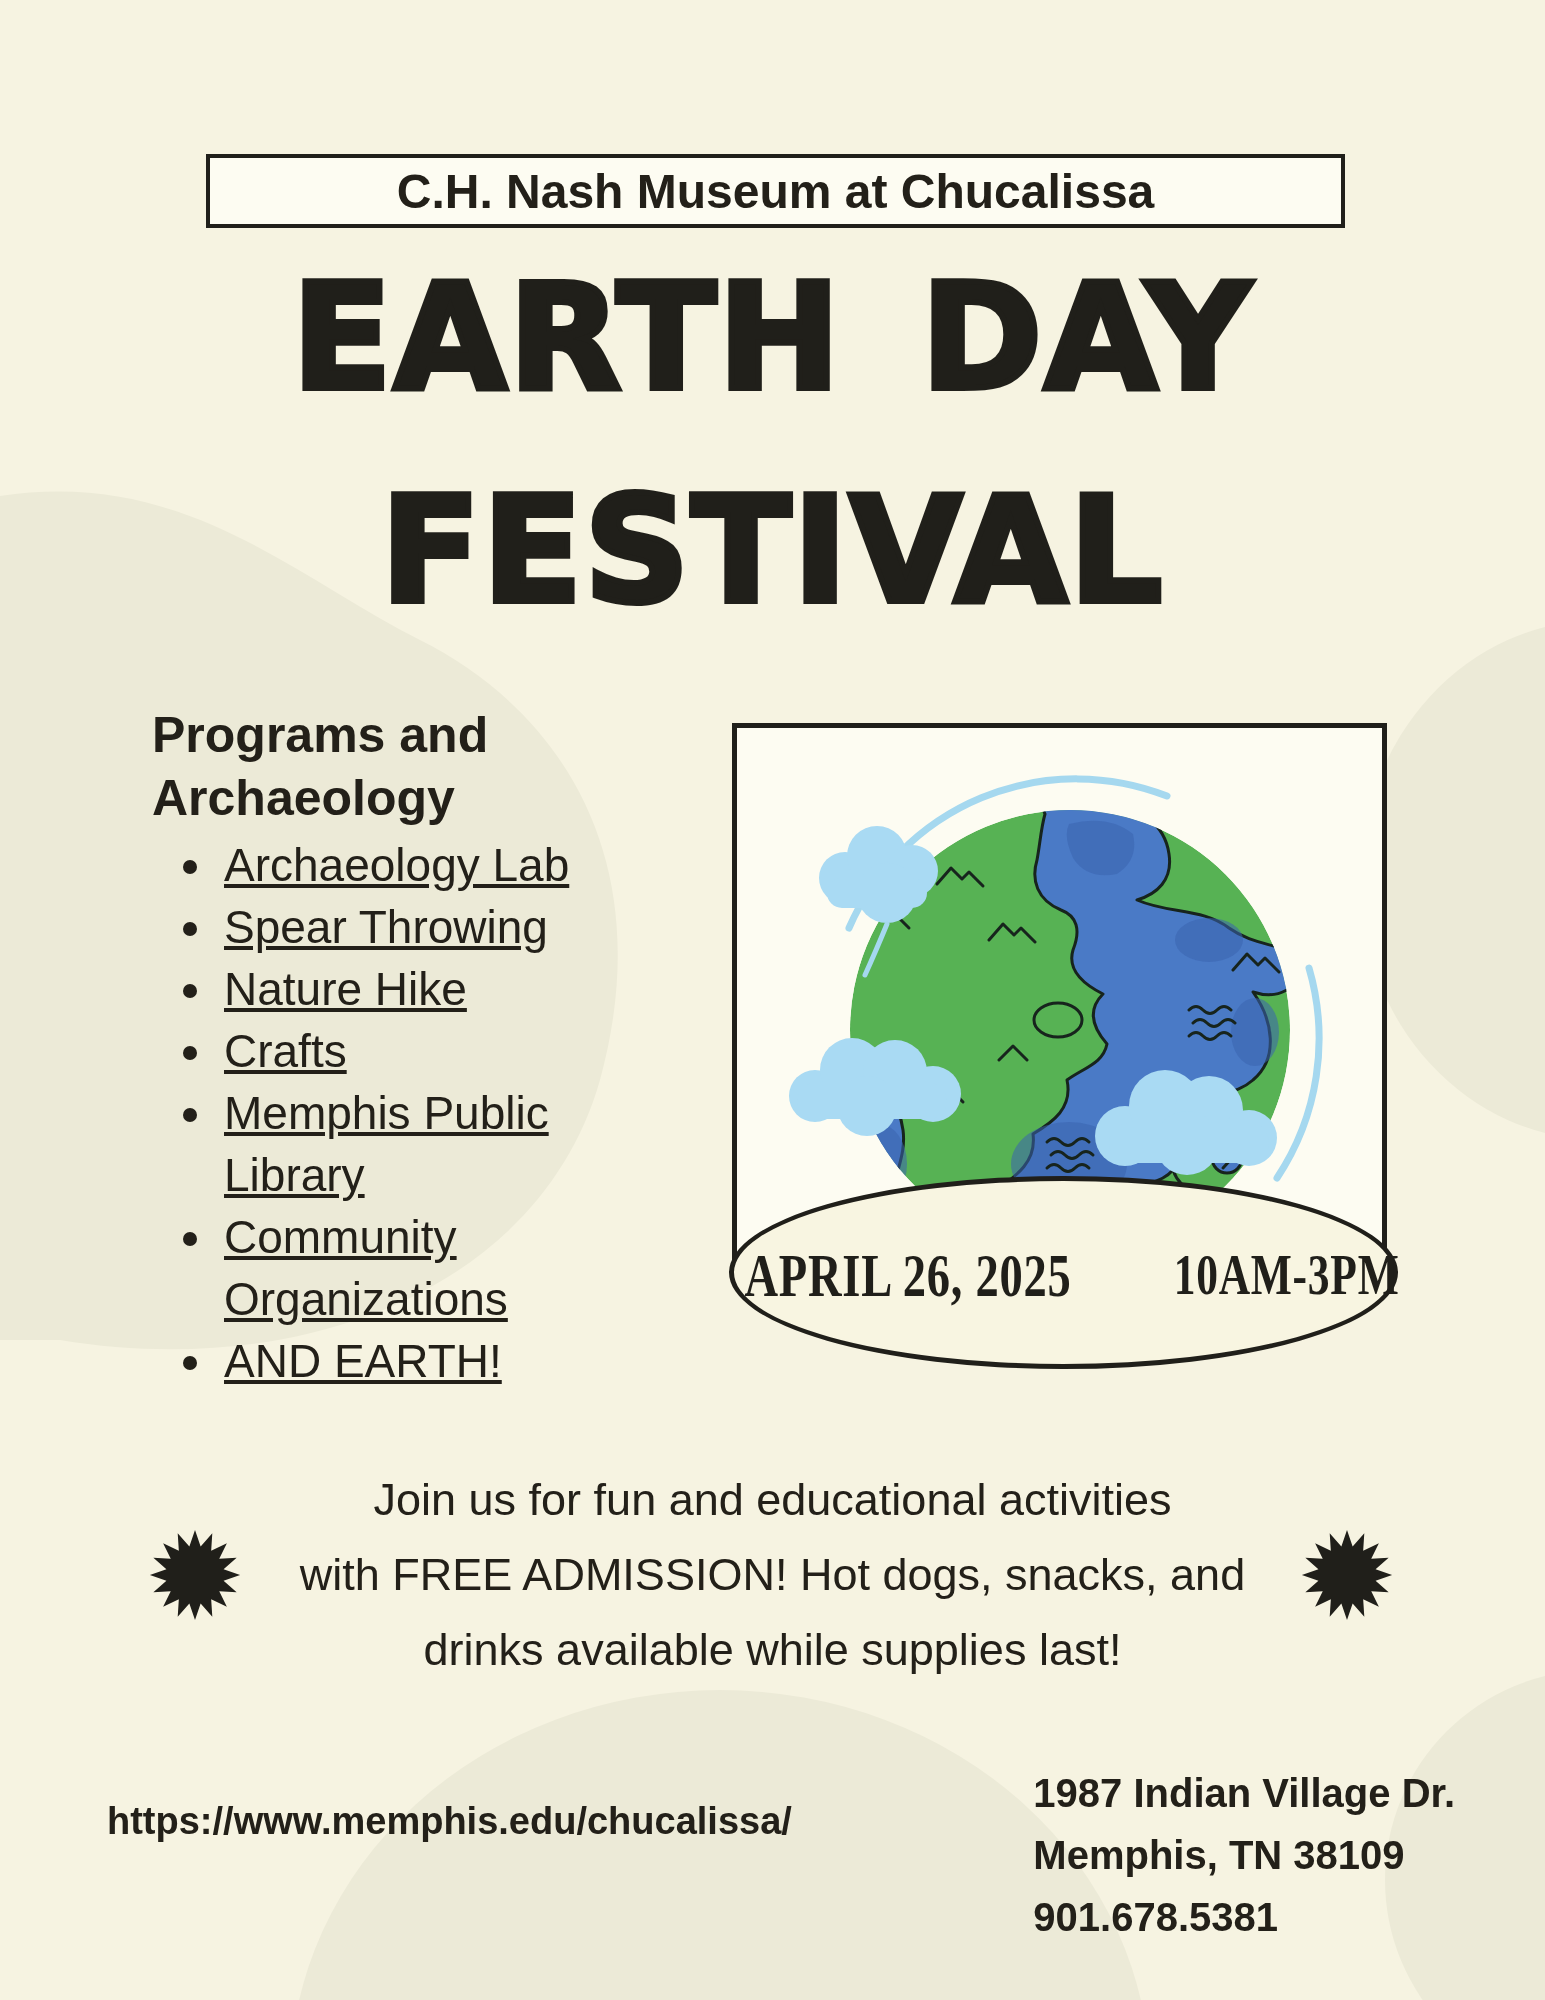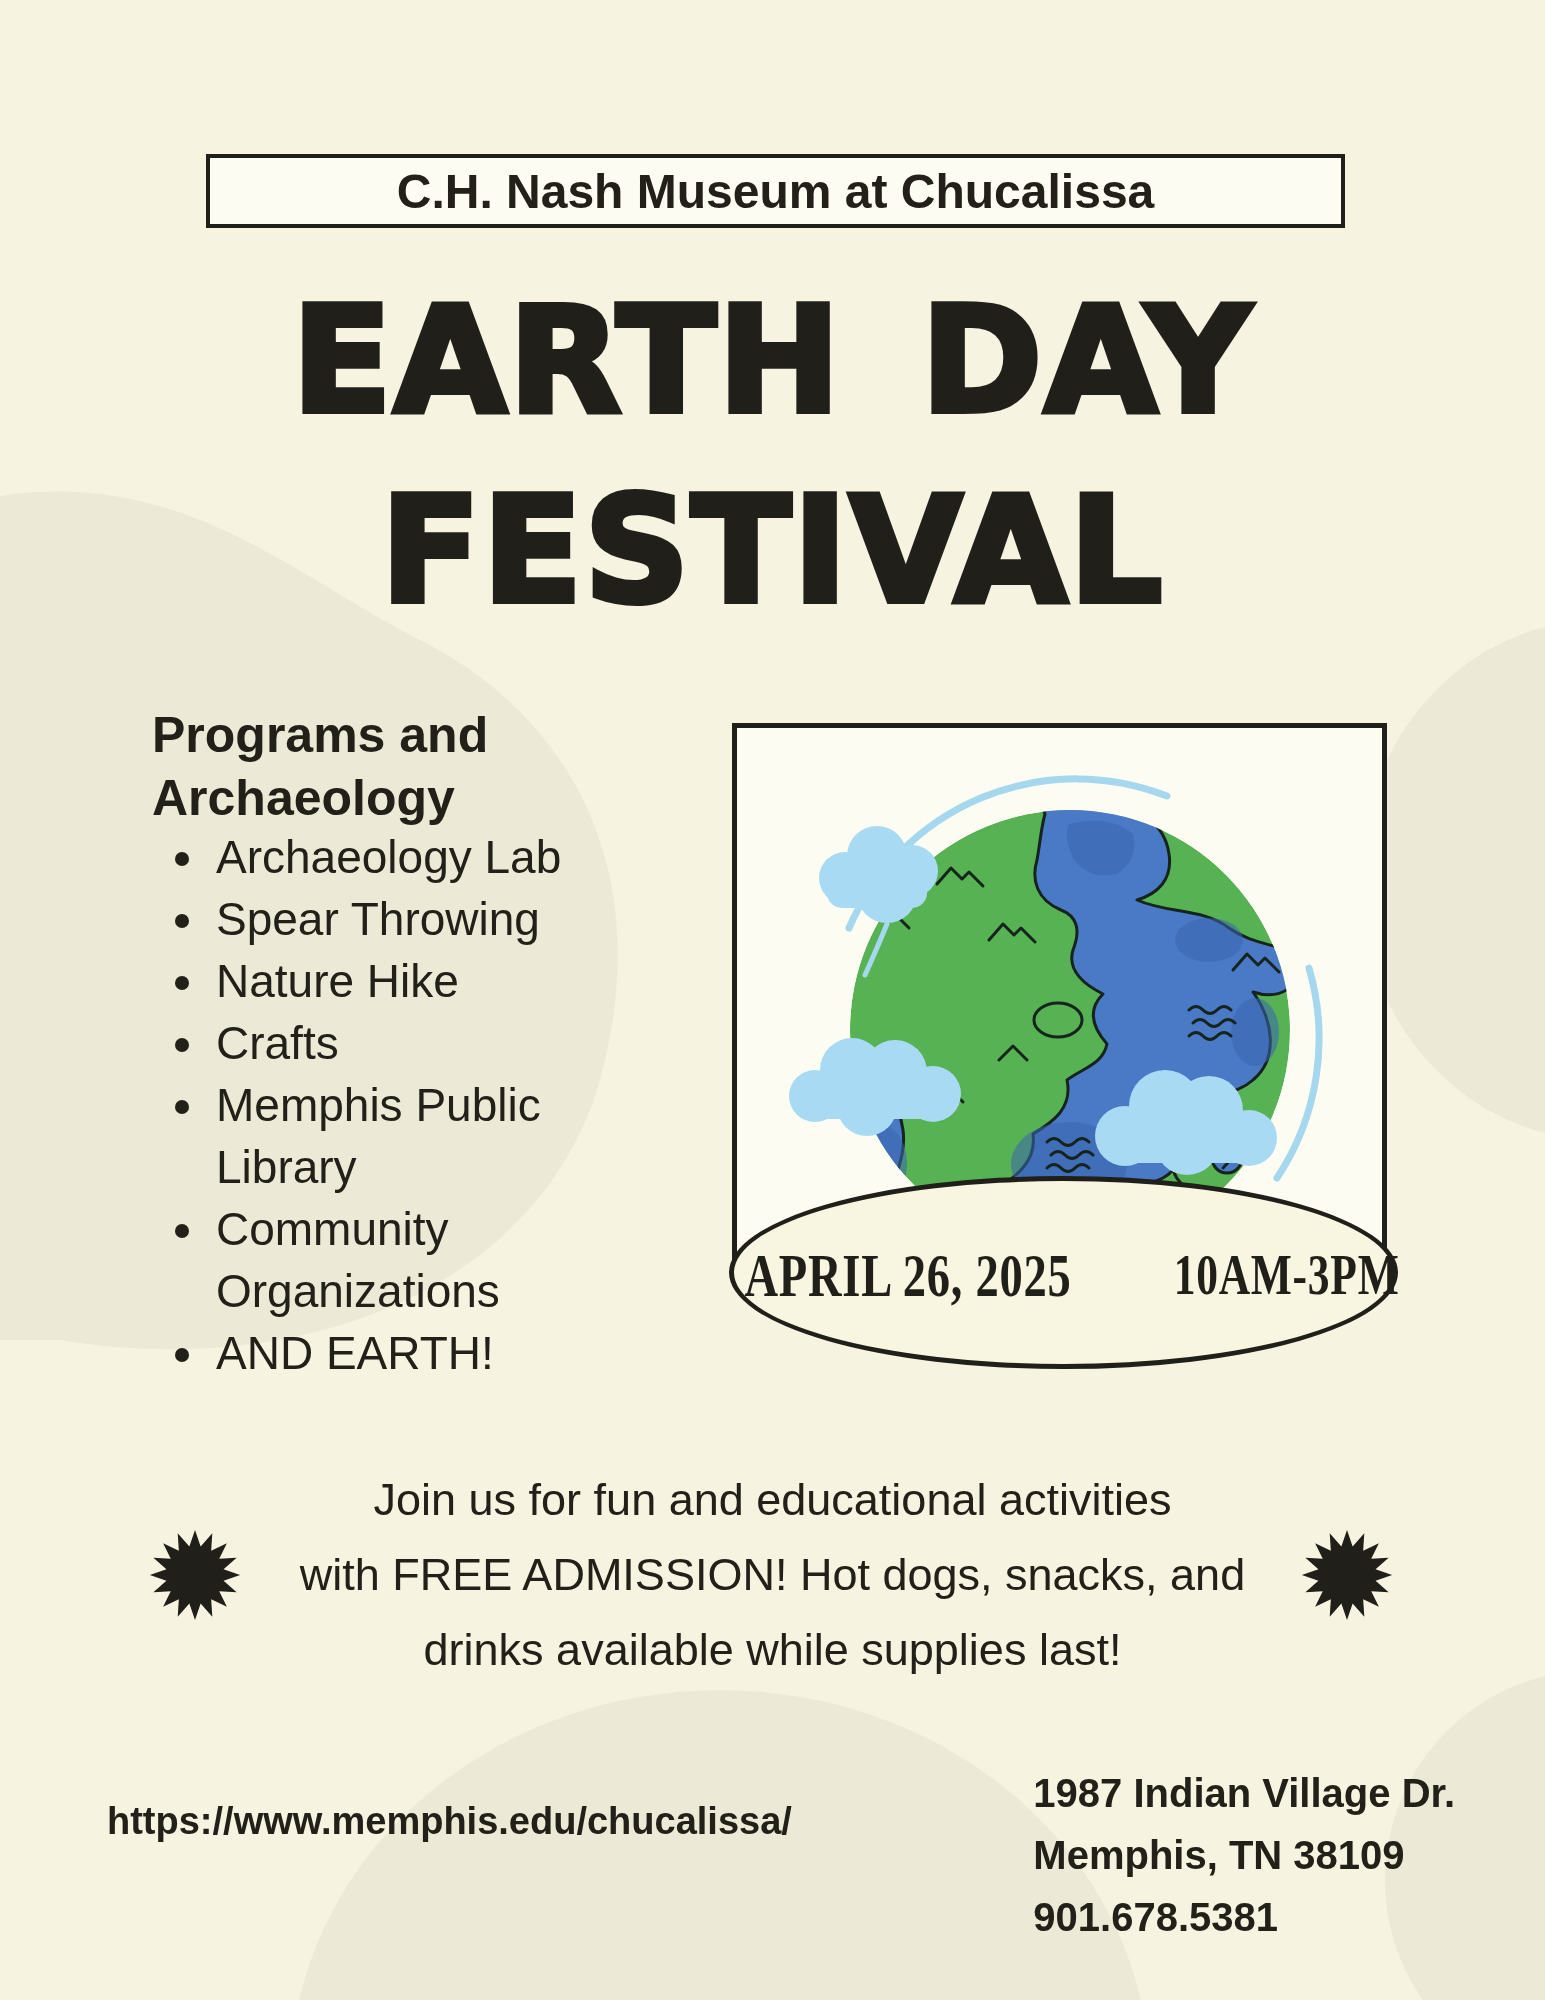--- a/index.html
+++ b/index.html
@@ -23,31 +23,31 @@
   .museum-box span{font-weight:bold;font-size:48px;letter-spacing:0px;}
   
   .big-title{
     position:absolute;left:0;width:100%;text-align:center;z-index:2;
     font-family:"DejaVu Sans","Liberation Sans",sans-serif;
     font-weight:900;font-size:146px;line-height:150px;
     letter-spacing:2px;word-spacing:26px;
     -webkit-text-stroke:6px var(--color-outline,#201f1a);
     color:var(--color-outline,#201f1a);
   }
-  .title-line1{top:285px;}
+  .title-line1{top:262px;}
   .title-line2{top:475px;}
   
   .programs-heading{
     position:absolute;left:152px;top:704px;width:360px;z-index:2;
     font-weight:bold;font-size:50px;line-height:63px;
   }
   .programs-list{
     position:absolute;left:152px;top:826px;width:470px;z-index:2;
-    margin:0;padding:0 0 0 58px;list-style:disc;
-    font-size:46px;line-height:62px;
+    margin:8px;padding:0 0 0 58px;list-style:disc;
+    font-size:46px;line-height:62px;text-decoration:underline;
   }
   .programs-list li{padding-left:6px;}
   
   .illus-box{
     position:absolute;left:732px;top:723px;width:655px;height:557px;
     background:var(--color-panel,#fdfcf2);
     border:5px solid var(--color-outline,#201f1a);
     box-sizing:border-box;z-index:2;overflow:hidden;
   }
   .illus-box svg{position:absolute;left:-5px;top:-5px;}

